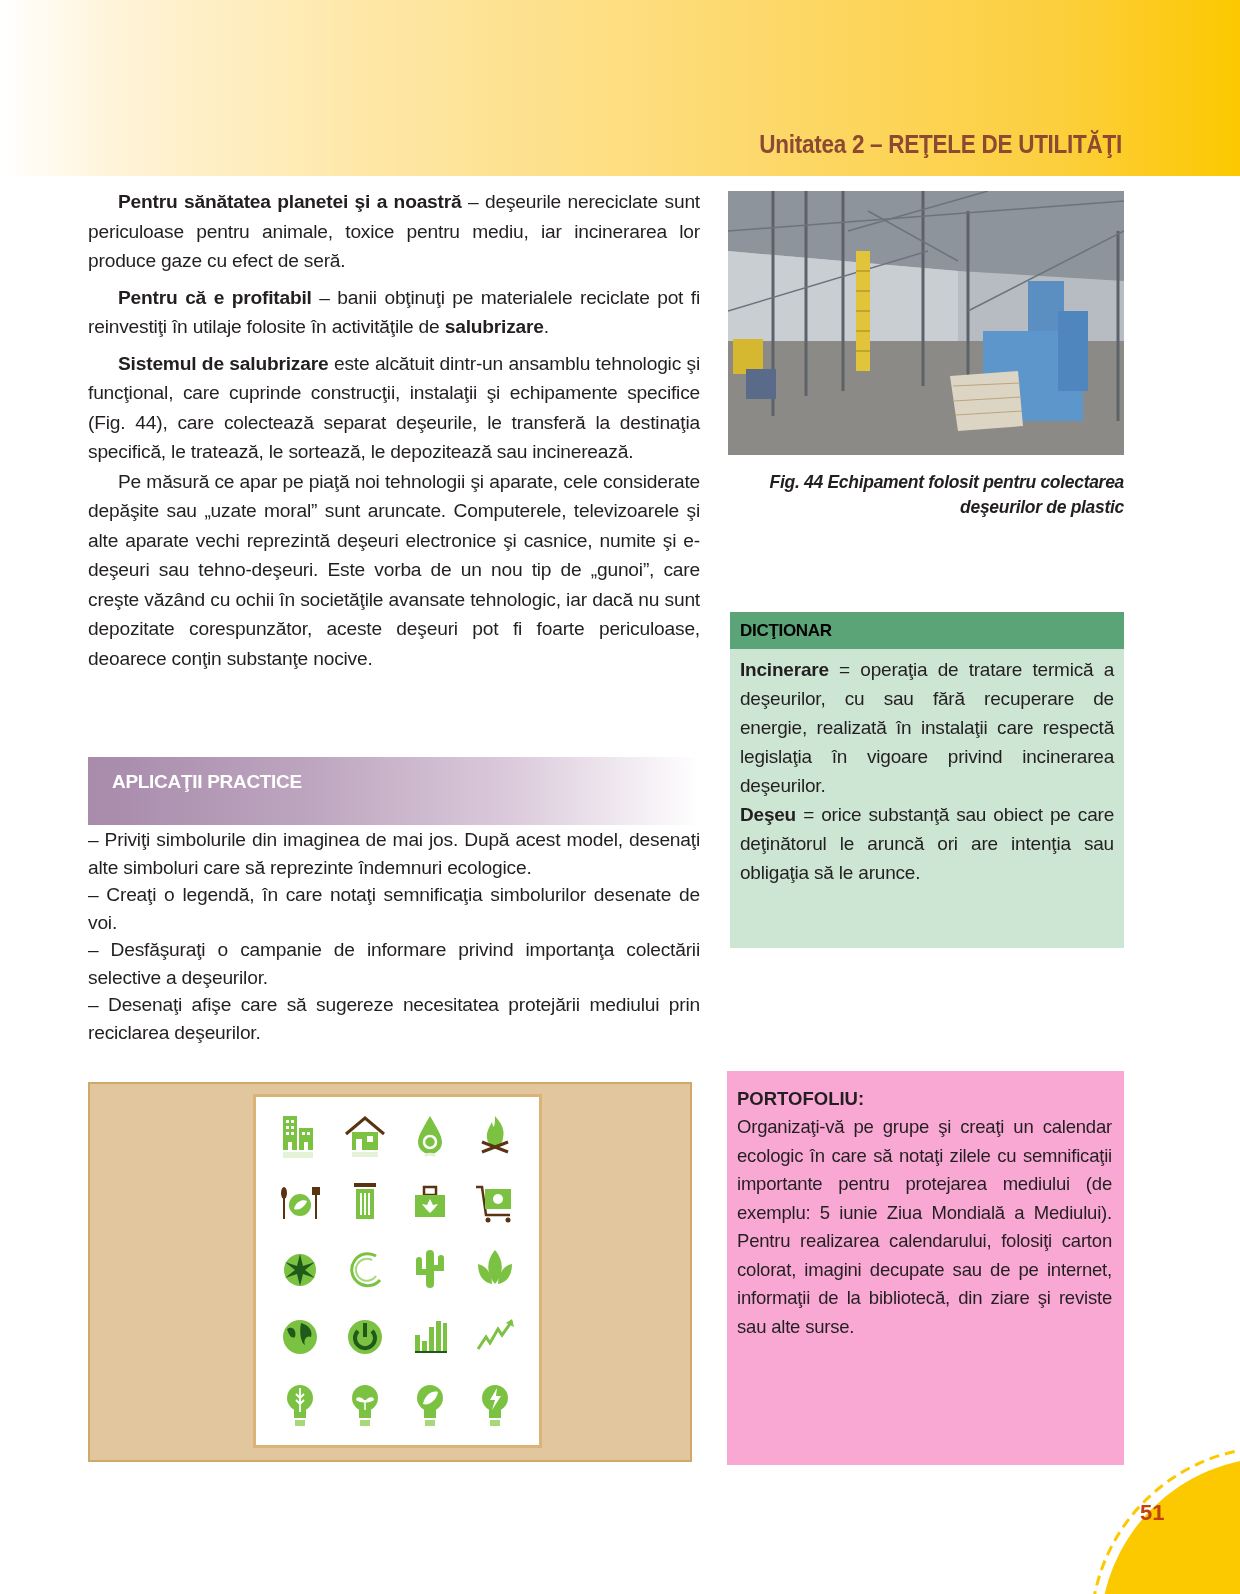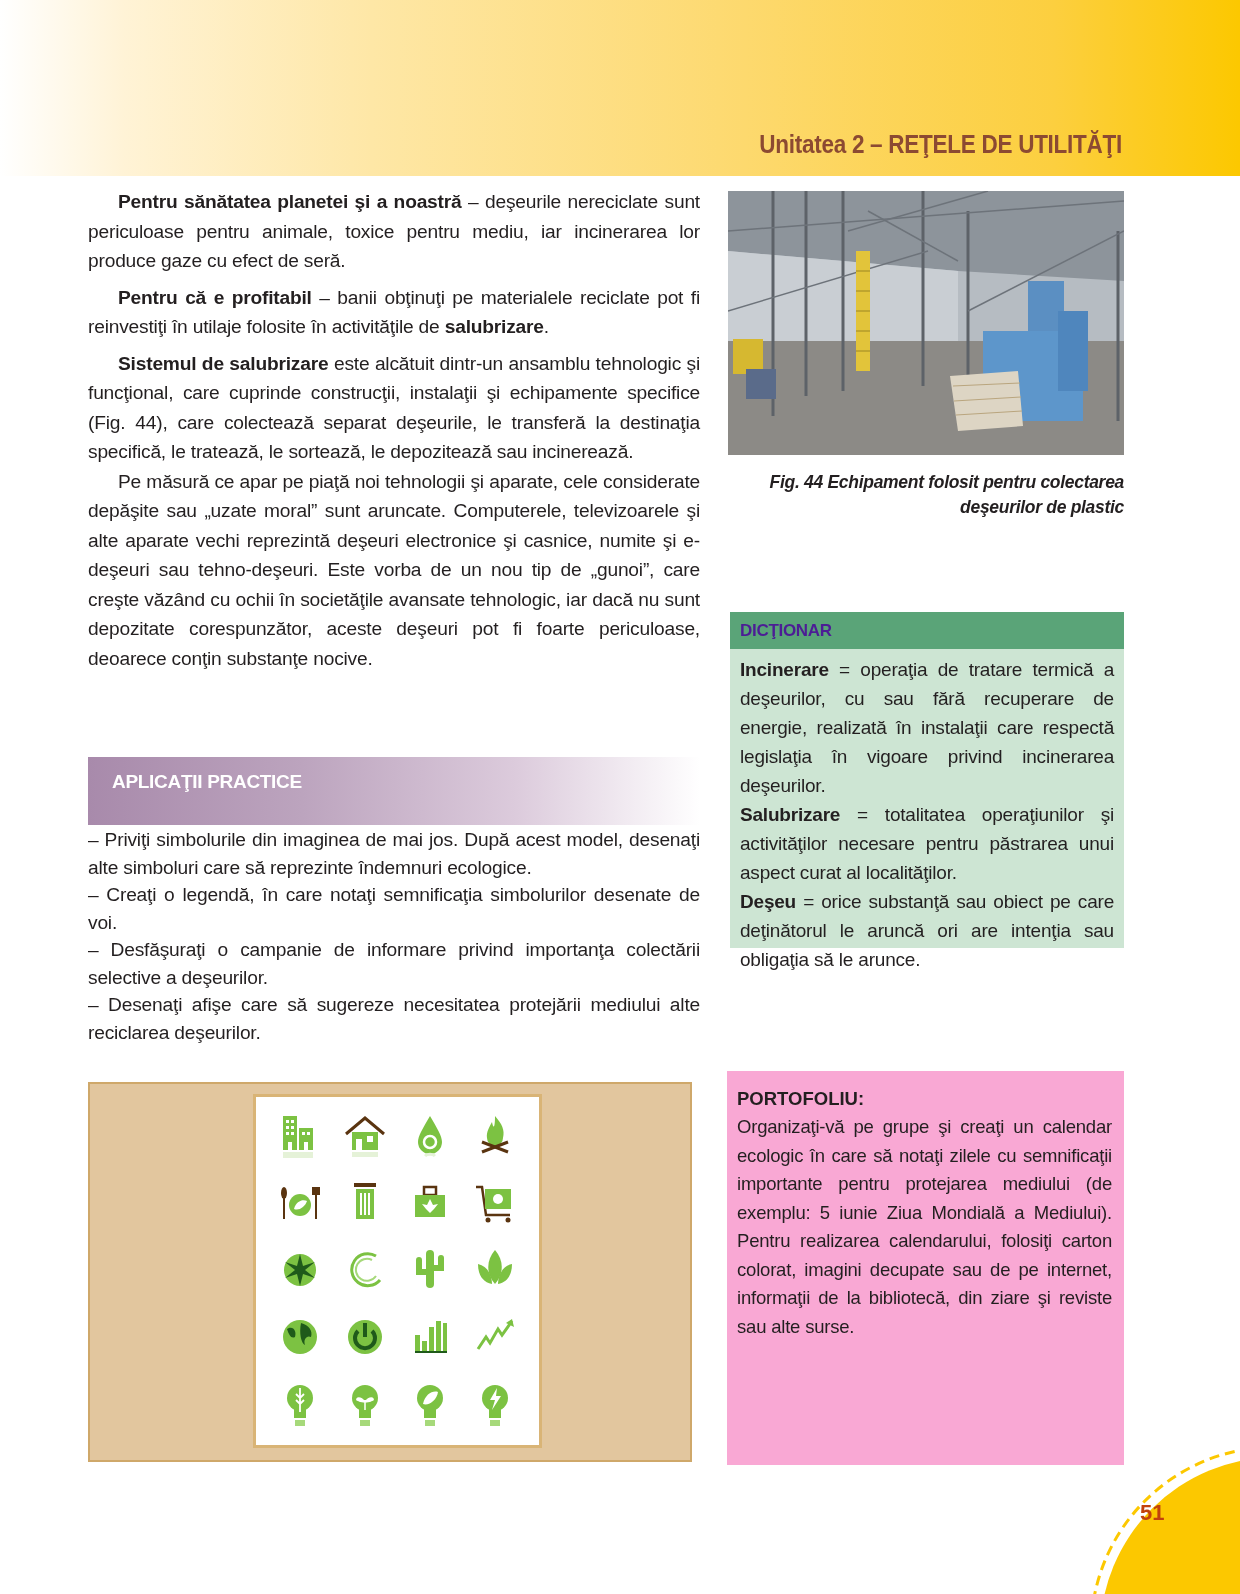--- a/index.html
+++ b/index.html
@@ -53,21 +53,21 @@
     position: absolute; left: 728px; top: 191px; width: 396px; height: 264px;
     overflow: hidden; background: #9aa2a8;
   }
   .fig-caption {
     position: absolute; right: 116px; top: 470px; width: 400px; text-align: right;
     font-style: italic; font-weight: bold; font-size: 17.5px; line-height: 25px; letter-spacing: -0.3px;
   }
 
   .dict-box { position: absolute; left: 730px; top: 612px; width: 394px; height: 336px; background: #cde5d3; }
   .dict-head {
-    height: 37px; background: #5aa478; color: #4c1d95; font-weight: bold; font-size: 17px;
+    height: 37px; background: #5aa478; color: #000000; font-weight: bold; font-size: 17px;
     padding: 9px 10px; letter-spacing: -0.3px;
   }
   .dict-body { padding: 6px 10px 0 10px; }
   .dict-entry { font-size: 19px; line-height: 29px; text-align: justify; letter-spacing: -0.2px; }
   .dict-entry b { font-weight: bold; }
 
   .port-box { position: absolute; left: 727px; top: 1071px; width: 397px; height: 394px; background: #f9a8d4; padding: 14px 12px 0 10px; }
   .port-title { font-weight: bold; font-size: 18.5px; line-height: 28px; }
   .port-text { font-size: 18.5px; line-height: 28.5px; text-align: justify; letter-spacing: -0.2px; }
 
@@ -96,21 +96,21 @@
 </div>
 
 <div class="aplicatii-banner">
   <span>APLICAŢII PRACTICE</span>
 </div>
 
 <div class="apl-list">
   <p class="apl-item">– Priviţi simbolurile din imaginea de mai jos. După acest model, desenaţi alte simboluri care să reprezinte îndemnuri ecologice.</p>
   <p class="apl-item">– Creaţi o legendă, în care notaţi semnificaţia simbolurilor desenate de voi.</p>
   <p class="apl-item">– Desfăşuraţi o campanie de informare privind importanţa colectării selective a deşeurilor.</p>
-  <p class="apl-item">– Desenaţi afişe care să sugereze necesitatea protejării mediului alte reciclarea deşeurilor.</p>
+  <p class="apl-item">– Desenaţi afişe care să sugereze necesitatea protejării mediului prin reciclarea deşeurilor.</p>
 </div>
 
 <div class="icons-frame"></div>
 <div class="icons-sheet" id="icons-sheet">
   <div class="icon-cell">
     <svg viewBox="0 0 46 52">
         <rect x="6" y="4" width="14" height="34" fill="#7cc242"></rect>
         <rect x="22" y="16" width="14" height="22" fill="#7cc242"></rect>
         <g fill="#fff">
           <rect x="9" y="8" width="3" height="3"></rect>
@@ -326,21 +326,20 @@
 </div>
 <div class="fig-caption">
   <div>Fig. 44 Echipament folosit pentru colectarea</div>
   <div>deşeurilor de plastic</div>
 </div>
 
 <div class="dict-box">
   <div class="dict-head">DICŢIONAR</div>
   <div class="dict-body">
     <p class="dict-entry"><b>Incinerare</b><span> = operaţia de tratare termică a deşeurilor, cu sau fără recuperare de energie, realizată în instalaţii care respectă legislaţia în vigoare privind incinerarea deşeurilor.</span></p>
-    <p class="dict-entry"><b>Salubrizare</b><span> = totalitatea operaţiunilor şi activităţilor necesare pentru păstrarea unui aspect curat al localităţilor.</span></p>
     <p class="dict-entry"><b>Deşeu</b><span> = orice substanţă sau obiect pe care deţinătorul le aruncă ori are intenţia sau obligaţia să le arunce.</span></p>
   </div>
 </div>
 
 <div class="port-box">
   <p class="port-title">PORTOFOLIU:</p>
   <p class="port-text">Organizaţi-vă pe grupe şi creaţi un calendar ecologic în care să notaţi zilele cu semnificaţii importante pentru protejarea mediului (de exemplu: 5 iunie Ziua Mondială a Mediului). Pentru realizarea calendarului, folosiţi carton colorat, imagini decupate sau de pe internet, informaţii de la bibliotecă, din ziare şi reviste sau alte surse.</p>
 </div>
 
 <svg class="page-corner" viewBox="0 0 200 200">

